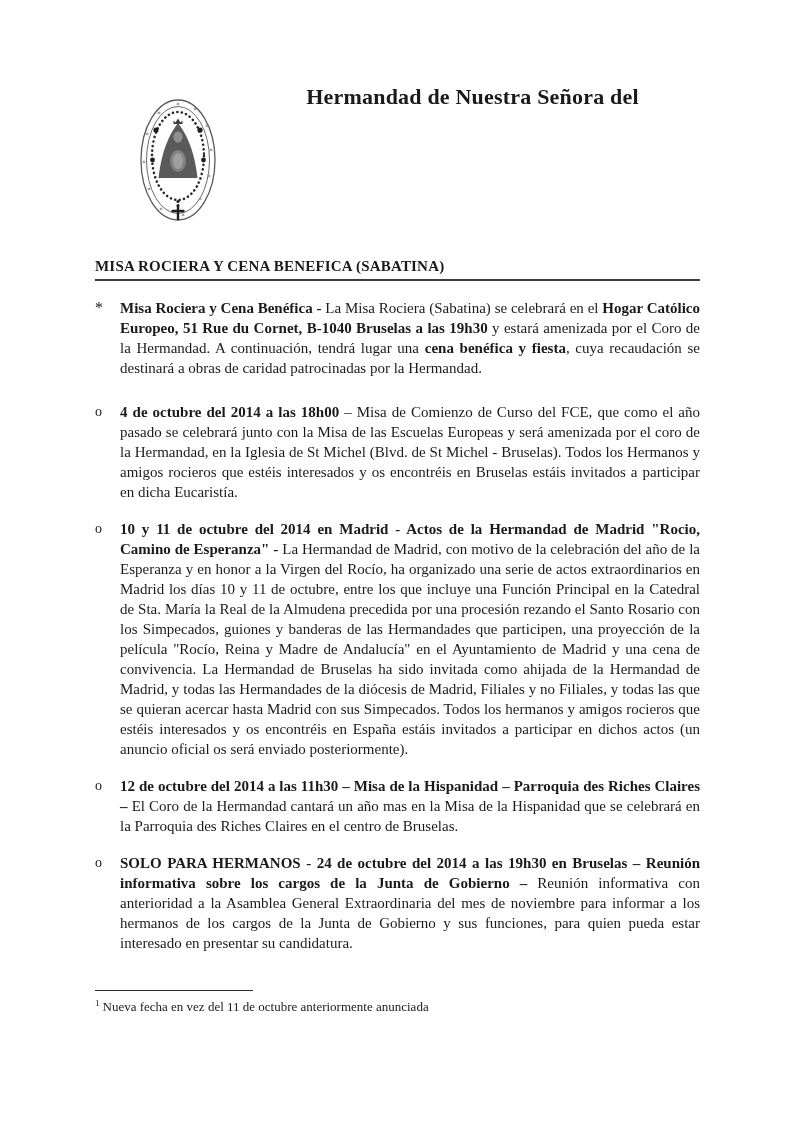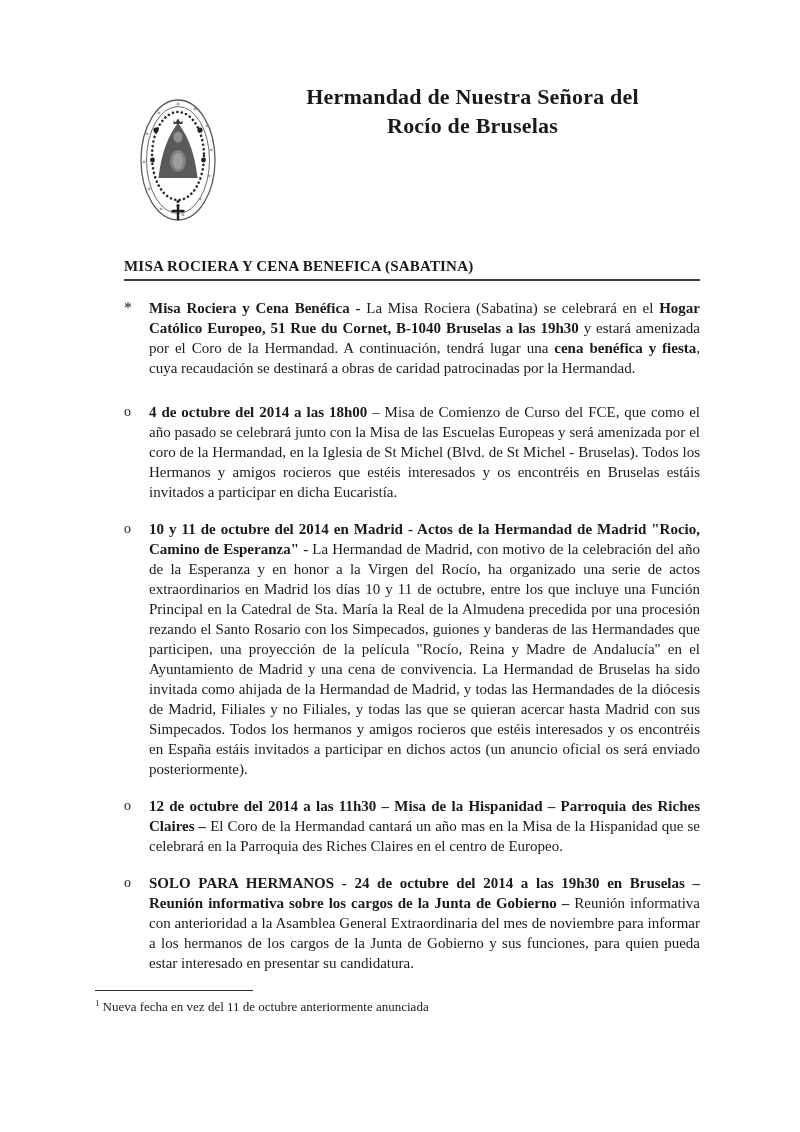--- a/index.html
+++ b/index.html
@@ -18,21 +18,21 @@
   .header { position: relative; min-height: 152px; }
   .logo { position: absolute; left: 44px; top: 16px; width: 78px; height: 124px; }
   .titles { margin-left: 150px; text-align: center; }
   .doc-title {
     font-size: 22px; font-weight: bold; line-height: 1.32;
     letter-spacing: 0.2px; margin: 0;
   }
   .doc-subtitle { margin-top: 26px; font-size: 17px; font-weight: bold; }
 
   
-  .sections { margin-top: 6px; margin-left: 29px; }
+  .sections { margin-top: 6px; }
   .section { margin-top: 24px; }
   .section-heading {
     margin: 0; font-size: 15px; font-weight: bold;
     letter-spacing: 0.2px;
     padding-bottom: 4px;
     border-bottom: 2px solid #3c3c3c;
   }
   .item { display: flex; margin-top: 17px; }
   .bullet {
     flex: 0 0 25px; width: 25px;
@@ -91,21 +91,20 @@
 
       <path d="M34.5 26 L34.5 22.5 L36.5 24.5 L39 20.5 L41.5 24.5 L43.5 22.5 L43.5 26 Z" fill="#3a3a3a"></path>
       <path d="M39 25 C31 36 23 50 19.5 80 L58.5 80 C55 50 47 36 39 25 Z" fill="#4c4c4c" opacity="0.92"></path>
       <ellipse cx="39" cy="39" rx="4.6" ry="5.6" fill="#9a9a9a" opacity="0.85"></ellipse>
       <ellipse cx="39" cy="63" rx="8" ry="11" fill="#8b8b8b" opacity="0.8"></ellipse>
       <ellipse cx="39" cy="63" rx="5" ry="8" fill="#a5a5a5" opacity="0.8"></ellipse>
     </svg>
     <div class="titles">
       <div class="doc-title">
         <div>Hermandad de Nuestra Señora del</div>
-        <div>Rocío de Bruselas</div>
       </div>
     </div>
   </div>
 
   <div class="sections">
       <section class="section">
         <h2 class="section-heading">MISA ROCIERA Y CENA BENEFICA (SABATINA)</h2>
         <div class="item">
           <span class="bullet ast">*</span>
           <div class="item-body">
@@ -122,21 +121,21 @@
         </div>
         <div class="item">
           <span class="bullet">o</span>
           <div class="item-body">
             <div class="para"><strong>10 y 11 de octubre del 2014 en Madrid - Actos de la Hermandad de Madrid "Rocio, Camino de Esperanza" - </strong><span>La Hermandad de Madrid, con motivo de la celebración del año de la Esperanza y en honor a la Virgen del Rocío, ha organizado una serie de actos extraordinarios en Madrid los días 10 y 11 de octubre, entre los que incluye una Función Principal en la Catedral de Sta. María la Real de la Almudena precedida por una procesión rezando el Santo Rosario con los Simpecados, guiones y banderas de las Hermandades que participen, una proyección de la película "Rocío, Reina y Madre de Andalucía" en el Ayuntamiento de Madrid y una cena de convivencia. La Hermandad de Bruselas ha sido invitada como ahijada de la Hermandad de Madrid, y todas las Hermandades de la diócesis de Madrid, Filiales y no Filiales, y todas las que se quieran acercar hasta Madrid con sus Simpecados. Todos los hermanos y amigos rocieros que estéis interesados y os encontréis en España estáis invitados a participar en dichos actos (un anuncio oficial os será enviado posteriormente).</span></div>
           </div>
         </div>
         <div class="item">
           <span class="bullet">o</span>
           <div class="item-body">
-            <div class="para"><strong>12 de octubre del 2014 a las 11h30 – Misa de la Hispanidad – Parroquia des Riches Claires – </strong><span>El Coro de la Hermandad cantará un año mas en la Misa de la Hispanidad que se celebrará en la Parroquia des Riches Claires en el centro de Europeo.</span></div>
+            <div class="para"><strong>12 de octubre del 2014 a las 11h30 – Misa de la Hispanidad – Parroquia des Riches Claires – </strong><span>El Coro de la Hermandad cantará un año mas en la Misa de la Hispanidad que se celebrará en la Parroquia des Riches Claires en el centro de Bruselas.</span></div>
           </div>
         </div>
         <div class="item">
           <span class="bullet">o</span>
           <div class="item-body">
             <div class="para"><strong>SOLO PARA HERMANOS - 24 de octubre del 2014 a las 19h30 en Bruselas – Reunión informativa sobre los cargos de la Junta de Gobierno – </strong><span>Reunión informativa con anterioridad a la Asamblea General Extraordinaria del mes de noviembre para informar a los hermanos de los cargos de la Junta de Gobierno y sus funciones, para quien pueda estar interesado en presentar su candidatura.</span></div>
           </div>
         </div>
       </section>
     </div>

